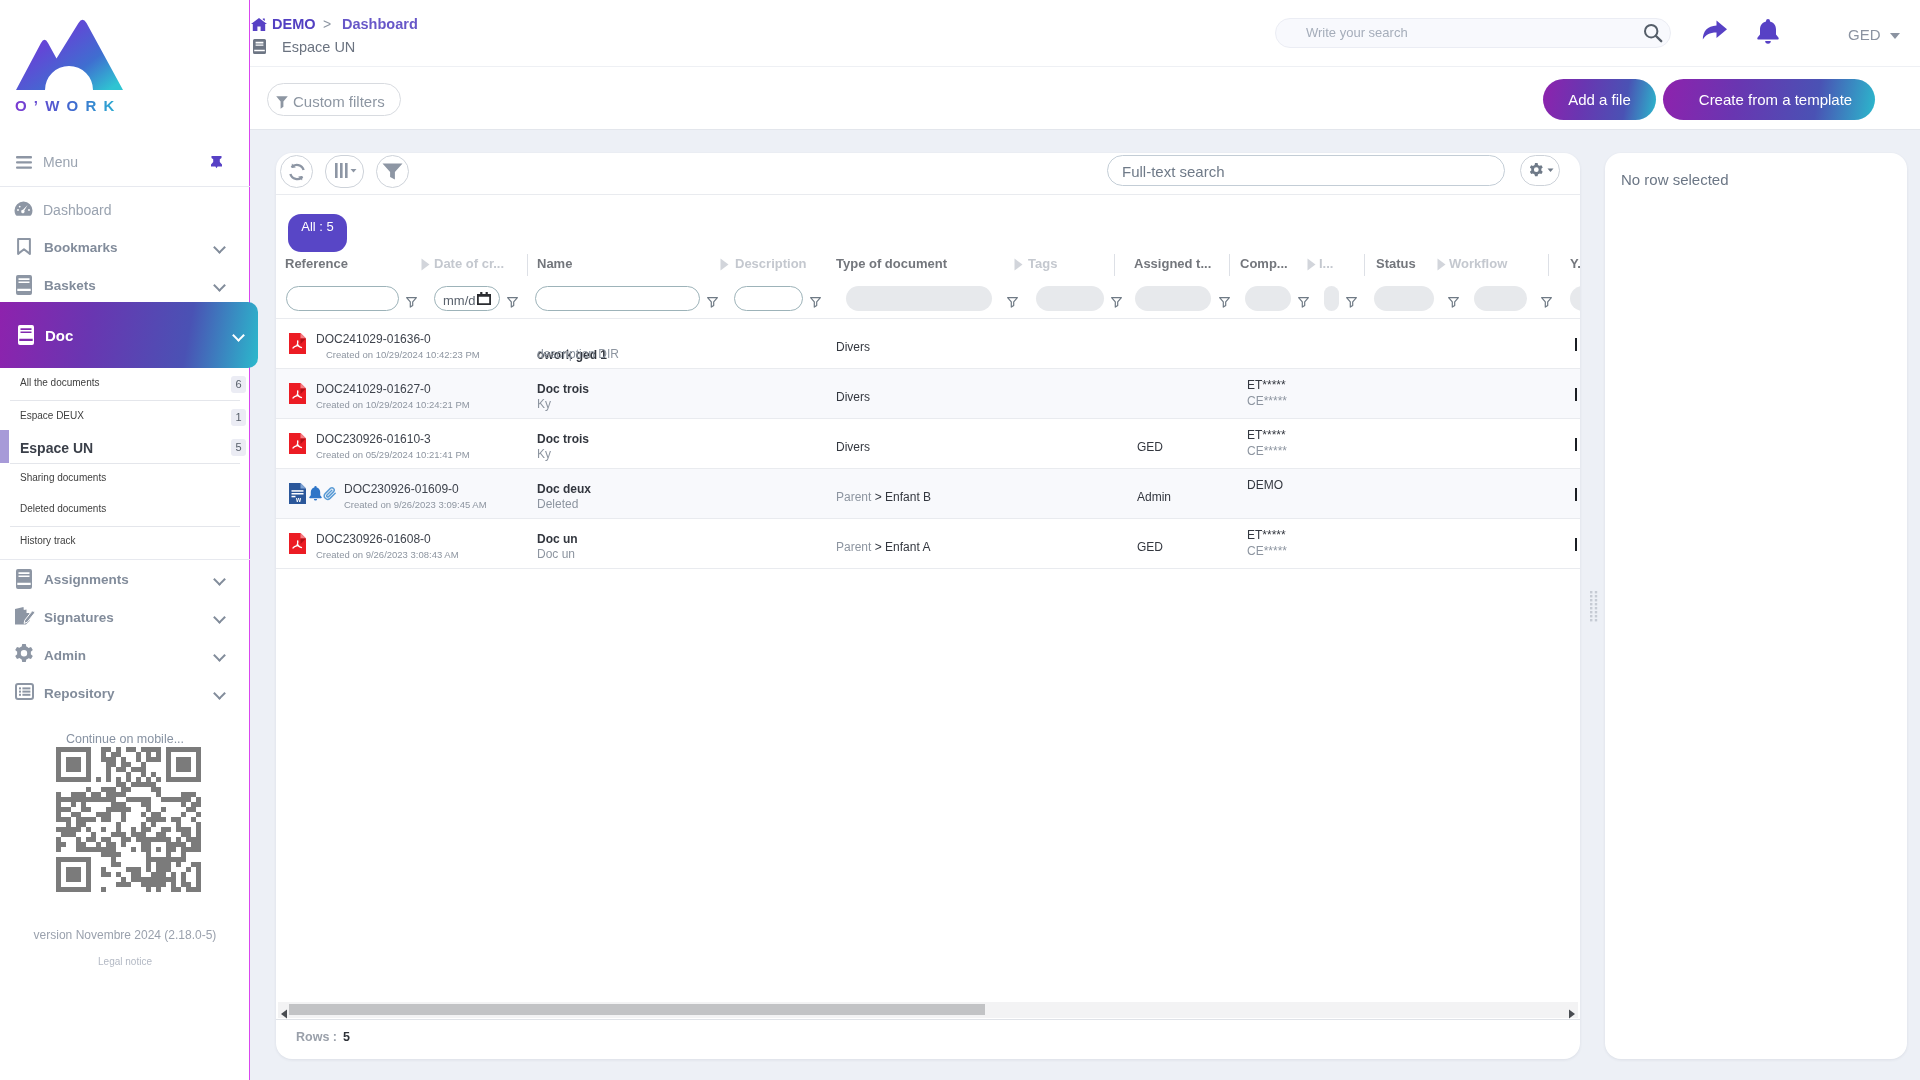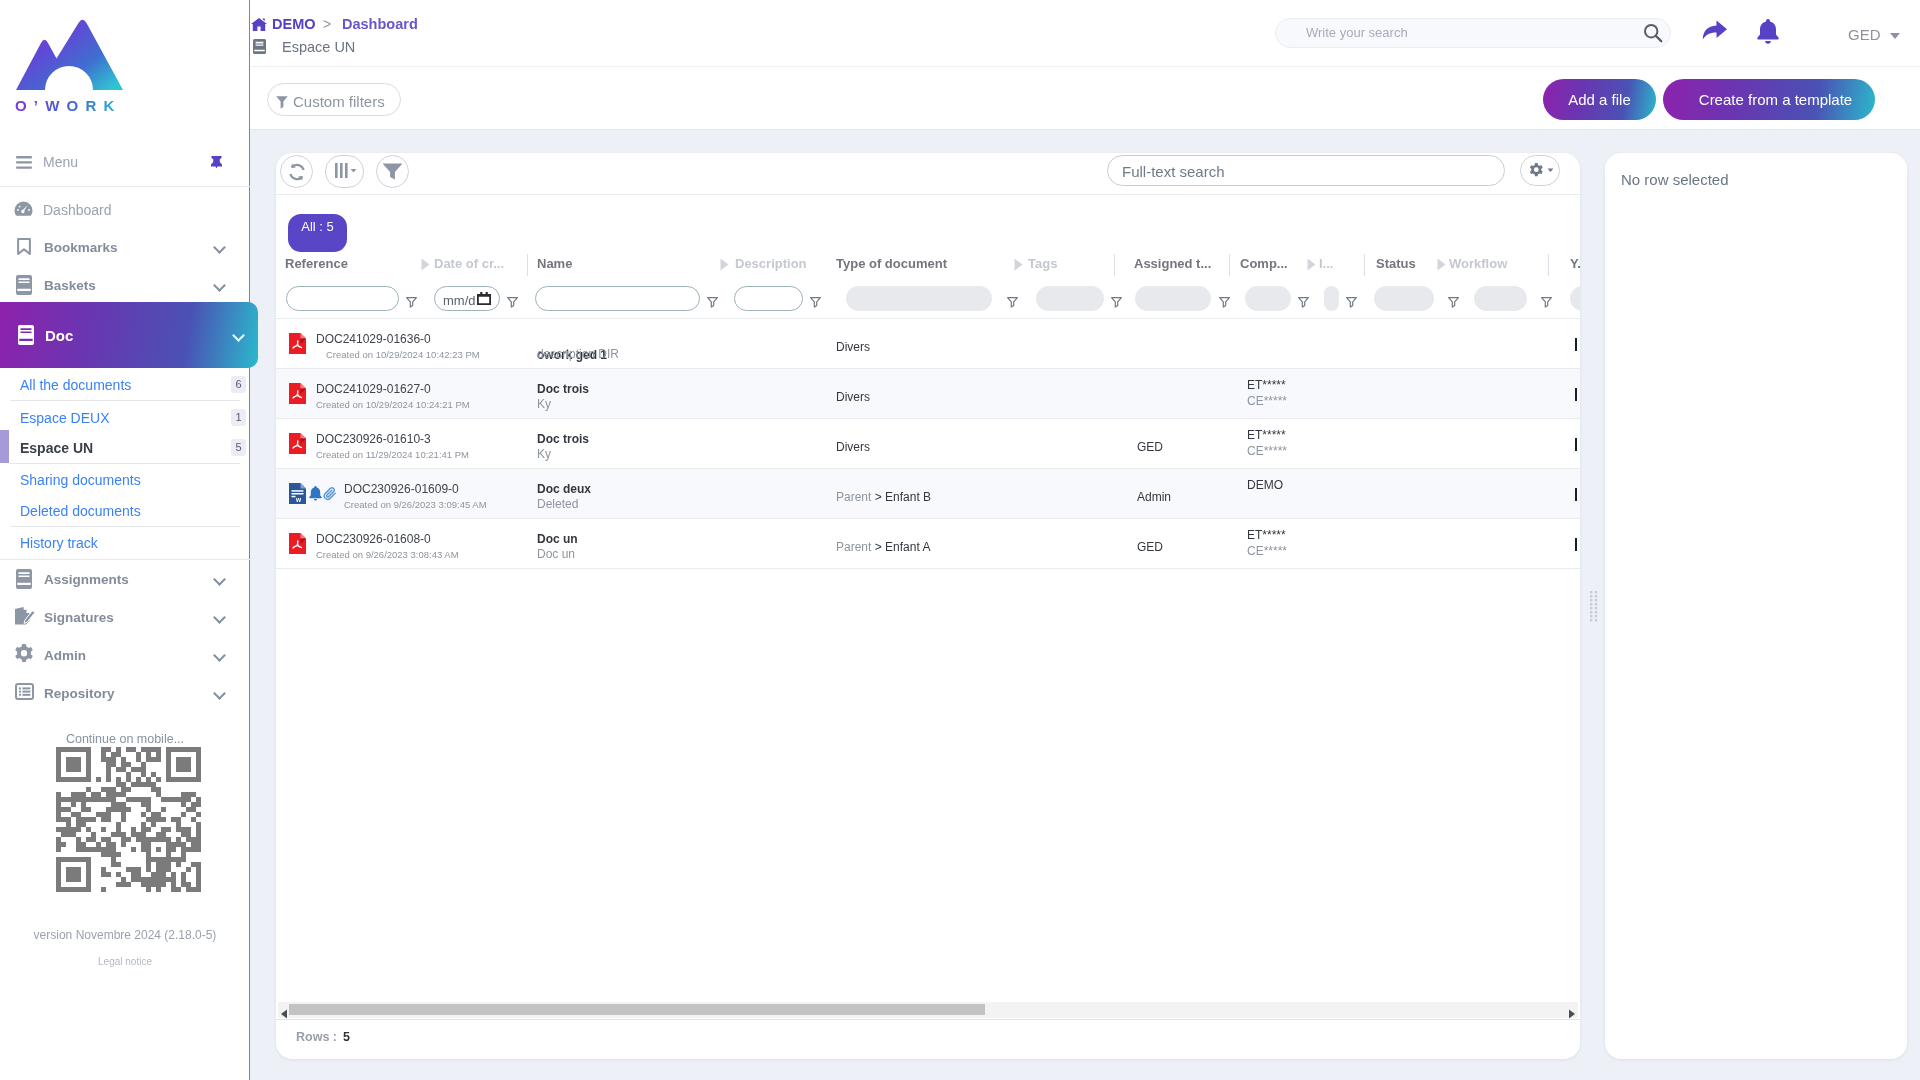--- a/index.html
+++ b/index.html
@@ -2,21 +2,21 @@
 <html><head>
 <meta charset="utf-8">
 <style>
   * { margin:0; padding:0; box-sizing:border-box; }
   html,body { width:1920px; height:1080px; overflow:hidden; }
   body { font-family:"Liberation Sans", sans-serif; background:#edf0f6; position:relative; }
   .abs { position:absolute; }
   .card { background:#fff; border-radius:16px; box-shadow:0 1px 3px rgba(44,56,82,.09); }
   .grad { background:linear-gradient(100deg,#8e22ad 0%,#6936b1 35%,#4a52b4 72%,#2bb9cc 100%); }
   .navtxt { font-size:13.5px; font-weight:bold; color:#828c9b; }
-  .subtxt { font-size:14px; color:#3b82f6; }
+  .subtxt { font-size:10px; color:#404040; }
   .badge { width:15px; height:17px; background:#ebecf4; border-radius:3px; text-align:center; font-size:11px; line-height:17px; color:#555d68; }
   .chev { width:9px; height:9px; border:solid #828c9b; border-width:0 2.2px 2.2px 0; transform:rotate(45deg); }
 </style>
 </head>
 <body>
 
 <div class="abs" style="left:250px; top:0; width:1670px; height:130px; background:#fff; border-bottom:1px solid #e3e6ec;">
   <div class="abs" style="left:0; top:66px; width:1670px; height:1px; background:#eef0f4;"></div>
 
   <div class="abs" style="left:1px; top:17px;">
@@ -583,21 +583,21 @@
 <div class="abs" style="left:971px; top:241px; font-size:12px; color:#8d95a0;">CE*****</div>
 <div class="abs" style="left:1299px; top:235px; width:2px; height:13px; background:#1b1e24;"></div>
 <div class="abs" style="left:0; top:266px; width:1304px; height:50px; background:#fff; border-bottom:1px solid #e9ebef;"></div>
 <div class="abs" style="left:13px; top:280px;"><svg width="17" height="21" viewBox="0 0 17 21">
 <path d="M0 0 H11.5 L17 5.5 V21 H0 Z" fill="#ec1c24"></path>
 <path d="M11.5 0 L17 5.5 H11.5 Z" fill="#f57f85"></path>
 <path d="M11.5 5.5 H17 L11.5 11 Z" fill="#b30f16"></path>
 <path d="M8.1 8 q0.9 -1.8 1.3 0 q0.3 1.4 -0.3 3 q0.9 1.6 2.4 2.4 q1.9 0.3 1.7 1.2 q-0.2 1 -2.2 0.2 q-1.5 -0.6 -2.4 -1.5 q-1.6 0.3 -2.8 1 q-1.5 2 -2.3 1.3 q-0.8 -0.8 1.4 -2.3 q0.9 -0.6 2.4 -1 q0.6 -1.3 0.8 -2.6 q-0.3 -1 0 -1.7 Z" fill="#fff"></path>
       </svg></div>
 <div class="abs" style="left:40px; top:279px; font-size:12px; color:#3e434c;">DOC230926-01610-3</div>
-<div class="abs" style="left:40px; top:296px; font-size:9.5px; color:#8d95a0;">Created on 11/29/2024 10:21:41 PM</div>
+<div class="abs" style="left:40px; top:296px; font-size:9.5px; color:#8d95a0;">Created on 05/29/2024 10:21:41 PM</div>
 <div class="abs" style="left:261px; top:279px; font-size:12px; font-weight:bold; color:#33373f;">Doc trois</div>
 <div class="abs" style="left:261px; top:294px; font-size:12px; color:#8d95a0;">Ky</div>
 <div class="abs" style="left:560px; top:287px; font-size:12px; color:#33373f;">Divers</div>
 <div class="abs" style="left:861px; top:287px; font-size:12px; color:#33373f;">GED</div>
 <div class="abs" style="left:971px; top:275px; font-size:12px; color:#33373f;">ET*****</div>
 <div class="abs" style="left:971px; top:291px; font-size:12px; color:#8d95a0;">CE*****</div>
 <div class="abs" style="left:1299px; top:285px; width:2px; height:13px; background:#1b1e24;"></div>
 <div class="abs" style="left:0; top:316px; width:1304px; height:50px; background:#f8f9fc; border-bottom:1px solid #e9ebef;"></div>
 <div class="abs" style="left:13px; top:330px;"><svg width="17" height="21" viewBox="0 0 17 21">
 <path d="M0 0 H11.5 L17 5.5 V21 H0 Z" fill="#2b579a"></path>

